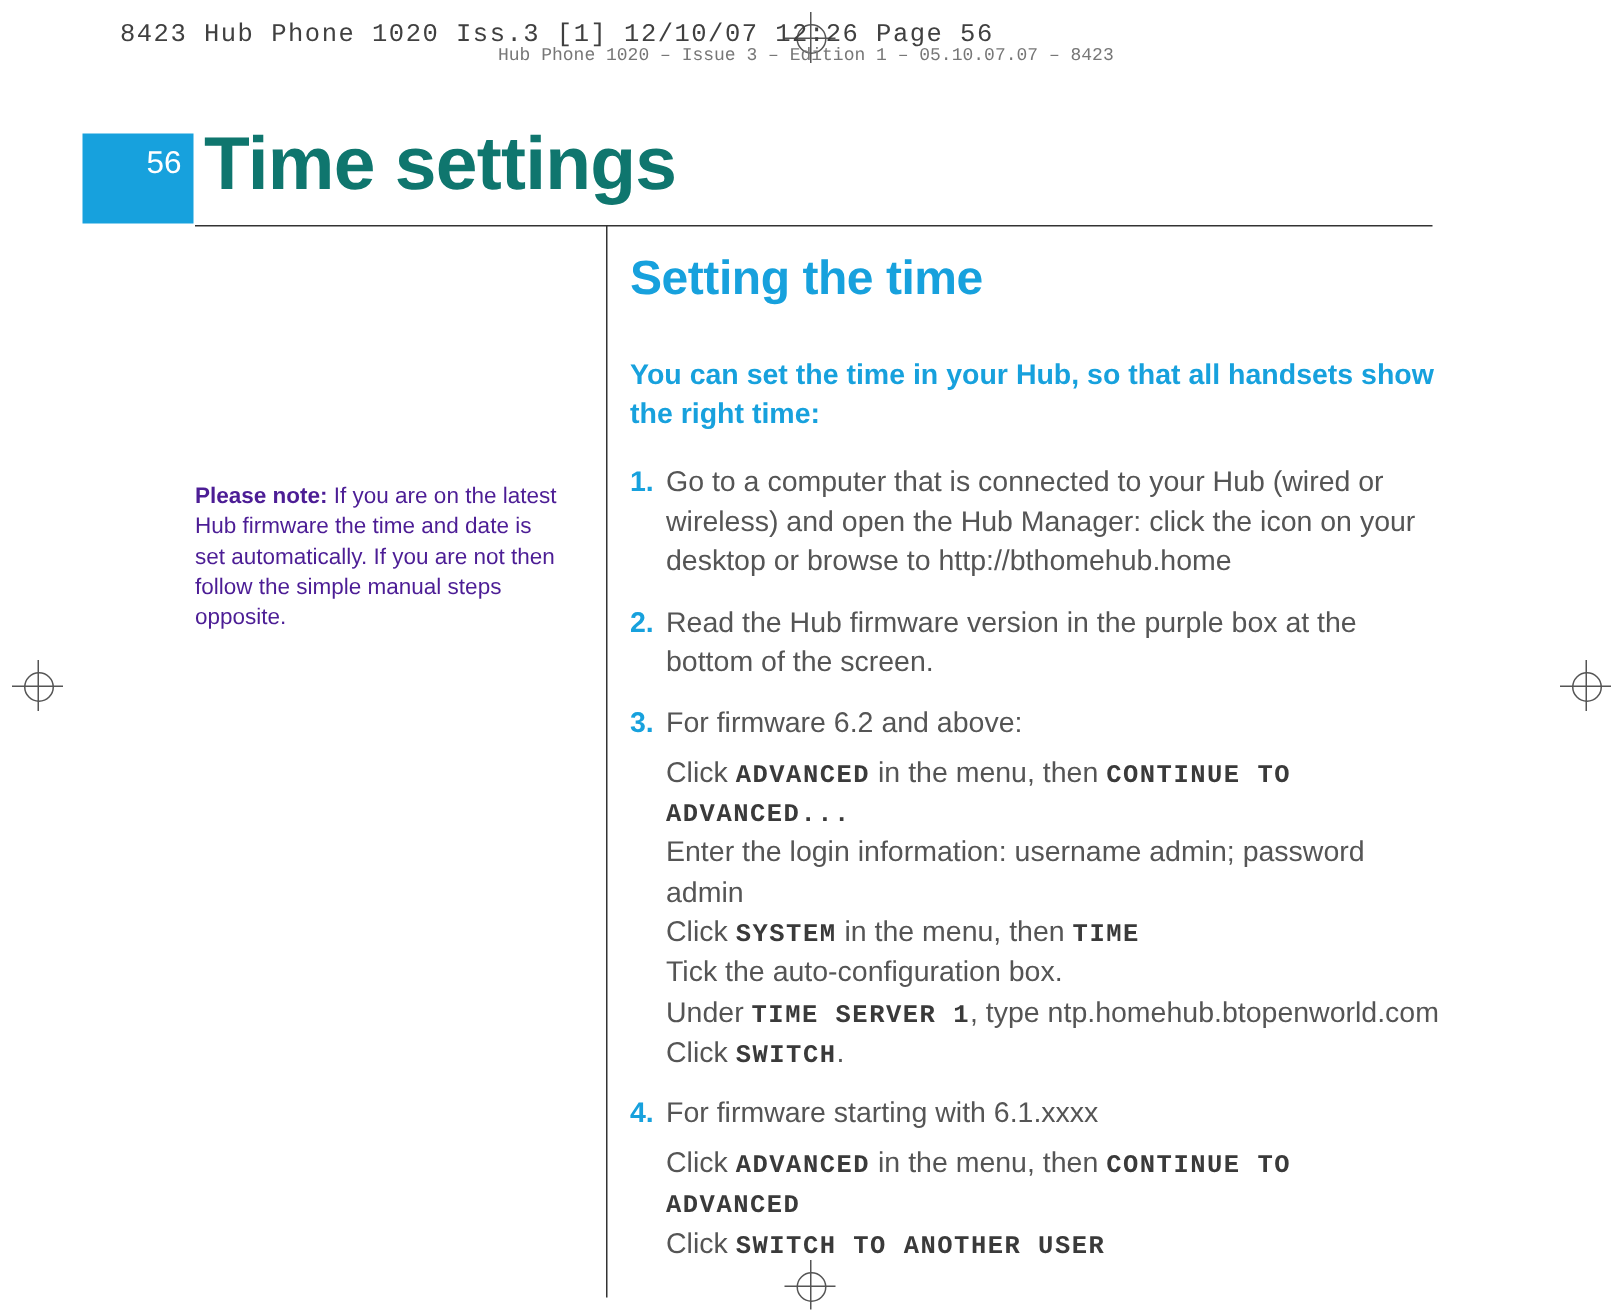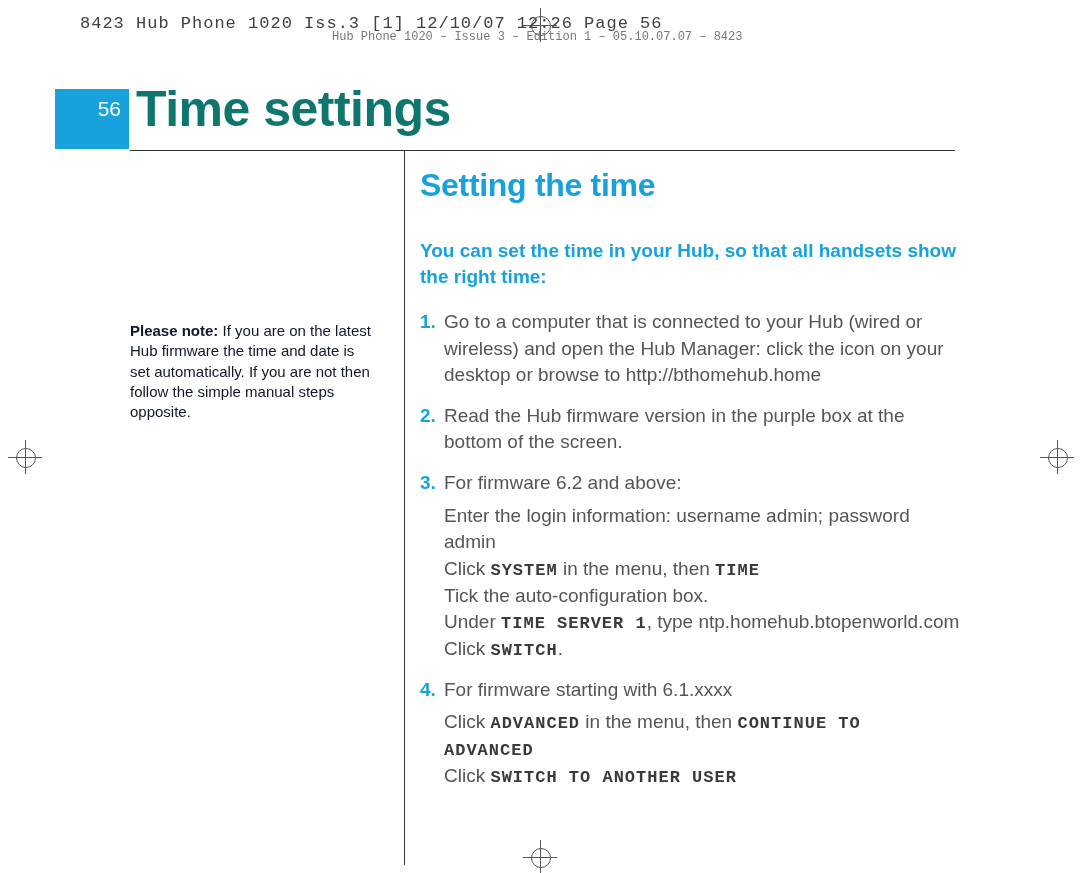--- a/index.html
+++ b/index.html
@@ -112,21 +112,21 @@
   }
 
   
   .sidebar {
     position: absolute;
     left: 130px;
     top: 321px;
     width: 245px;
     font-size: 15px;
     line-height: 1.35;
-    color: #0f172a;
+    color: #4c1d95;
   }
   .sidebar .notelabel {
     font-weight: 700;
   }
 
   
   .main {
     position: absolute;
     left: 420px;
     top: 163px;
@@ -228,20 +228,23 @@
 
       <li>
         <span class="num">2.</span>
         <span>Read the Hub firmware version in the purple box at the bottom of the screen.</span>
       </li>
 
       <li>
         <span class="num">3.</span>
         <span>For firmware 6.2 and above:</span>
         <div class="substeps">
+          <div>
+            <span>Click </span><span class="ui">ADVANCED</span><span> in the menu, then </span><span class="ui">CONTINUE TO ADVANCED...</span>
+          </div>
           <div>Enter the login information: username admin; password admin</div>
           <div>
             <span>Click </span><span class="ui">SYSTEM</span><span> in the menu, then </span><span class="ui">TIME</span>
           </div>
           <div>Tick the auto-configuration box.</div>
           <div>
             <span>Under </span><span class="ui">TIME SERVER 1</span><span>, type ntp.homehub.btopenworld.com</span>
           </div>
           <div>
             <span>Click </span><span class="ui">SWITCH</span><span>.</span>

